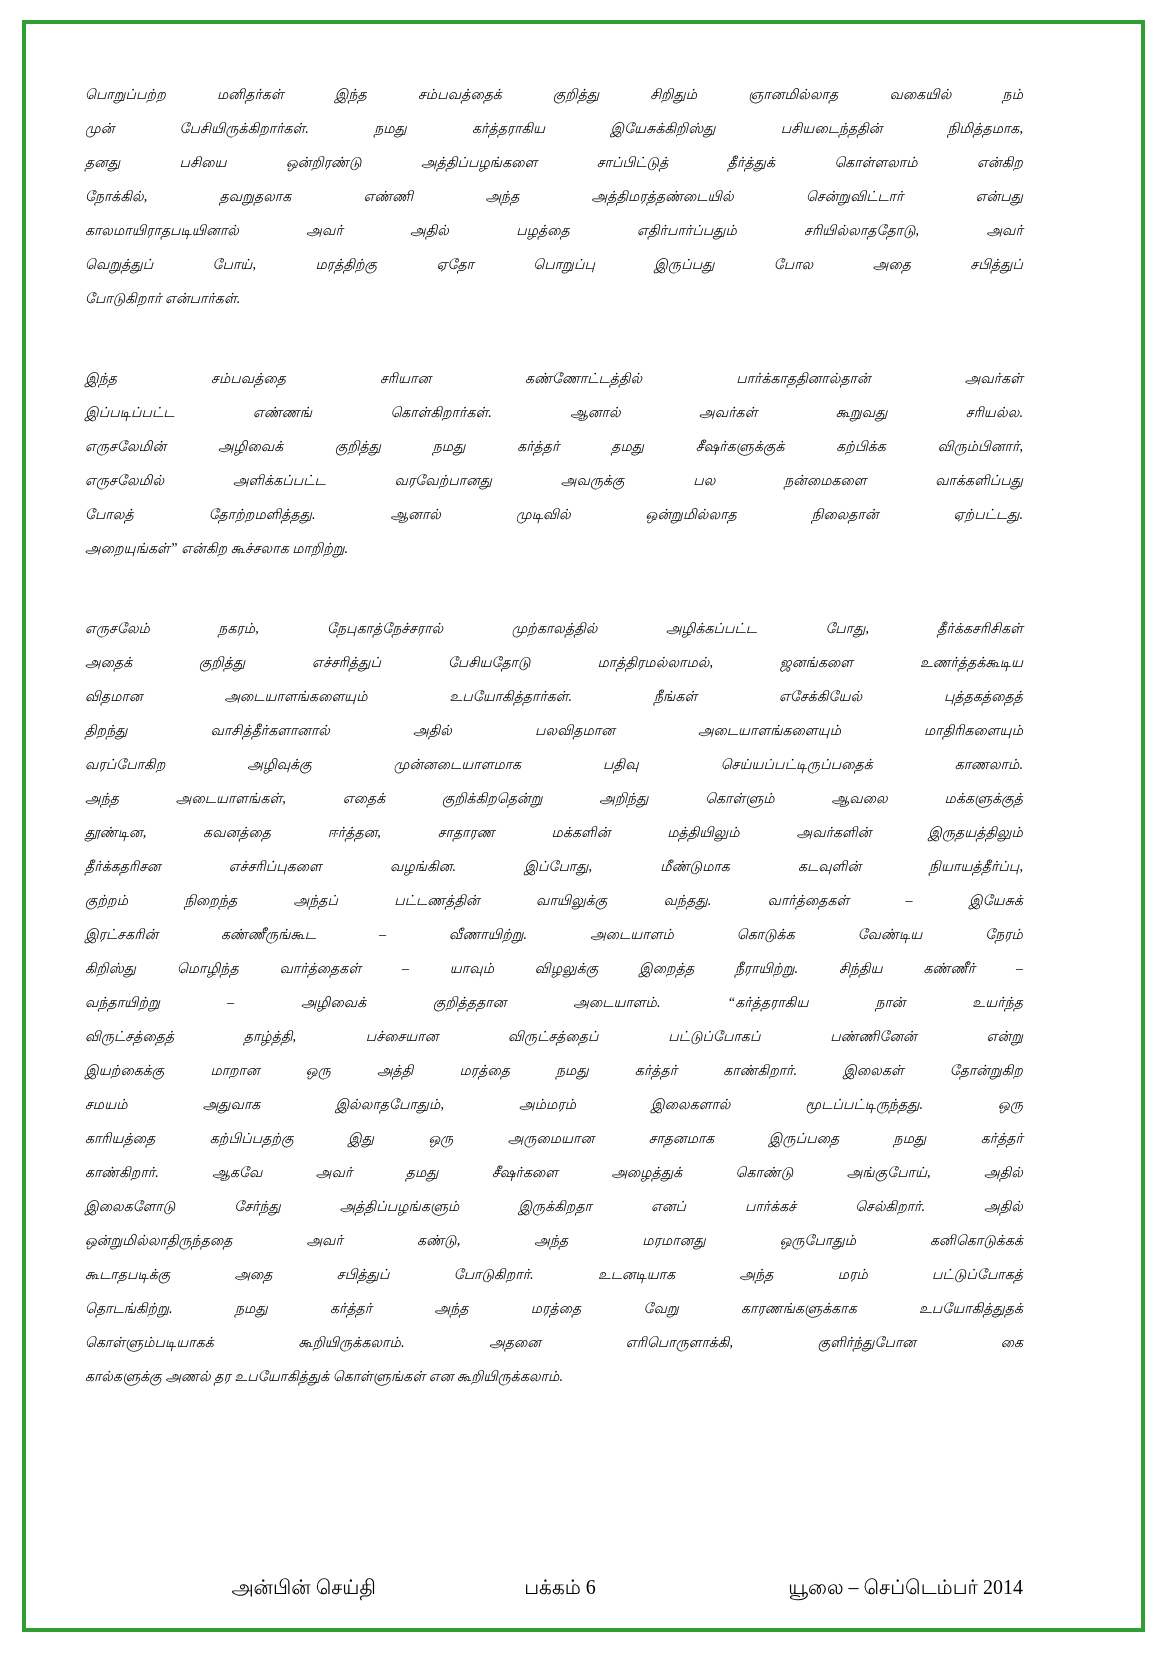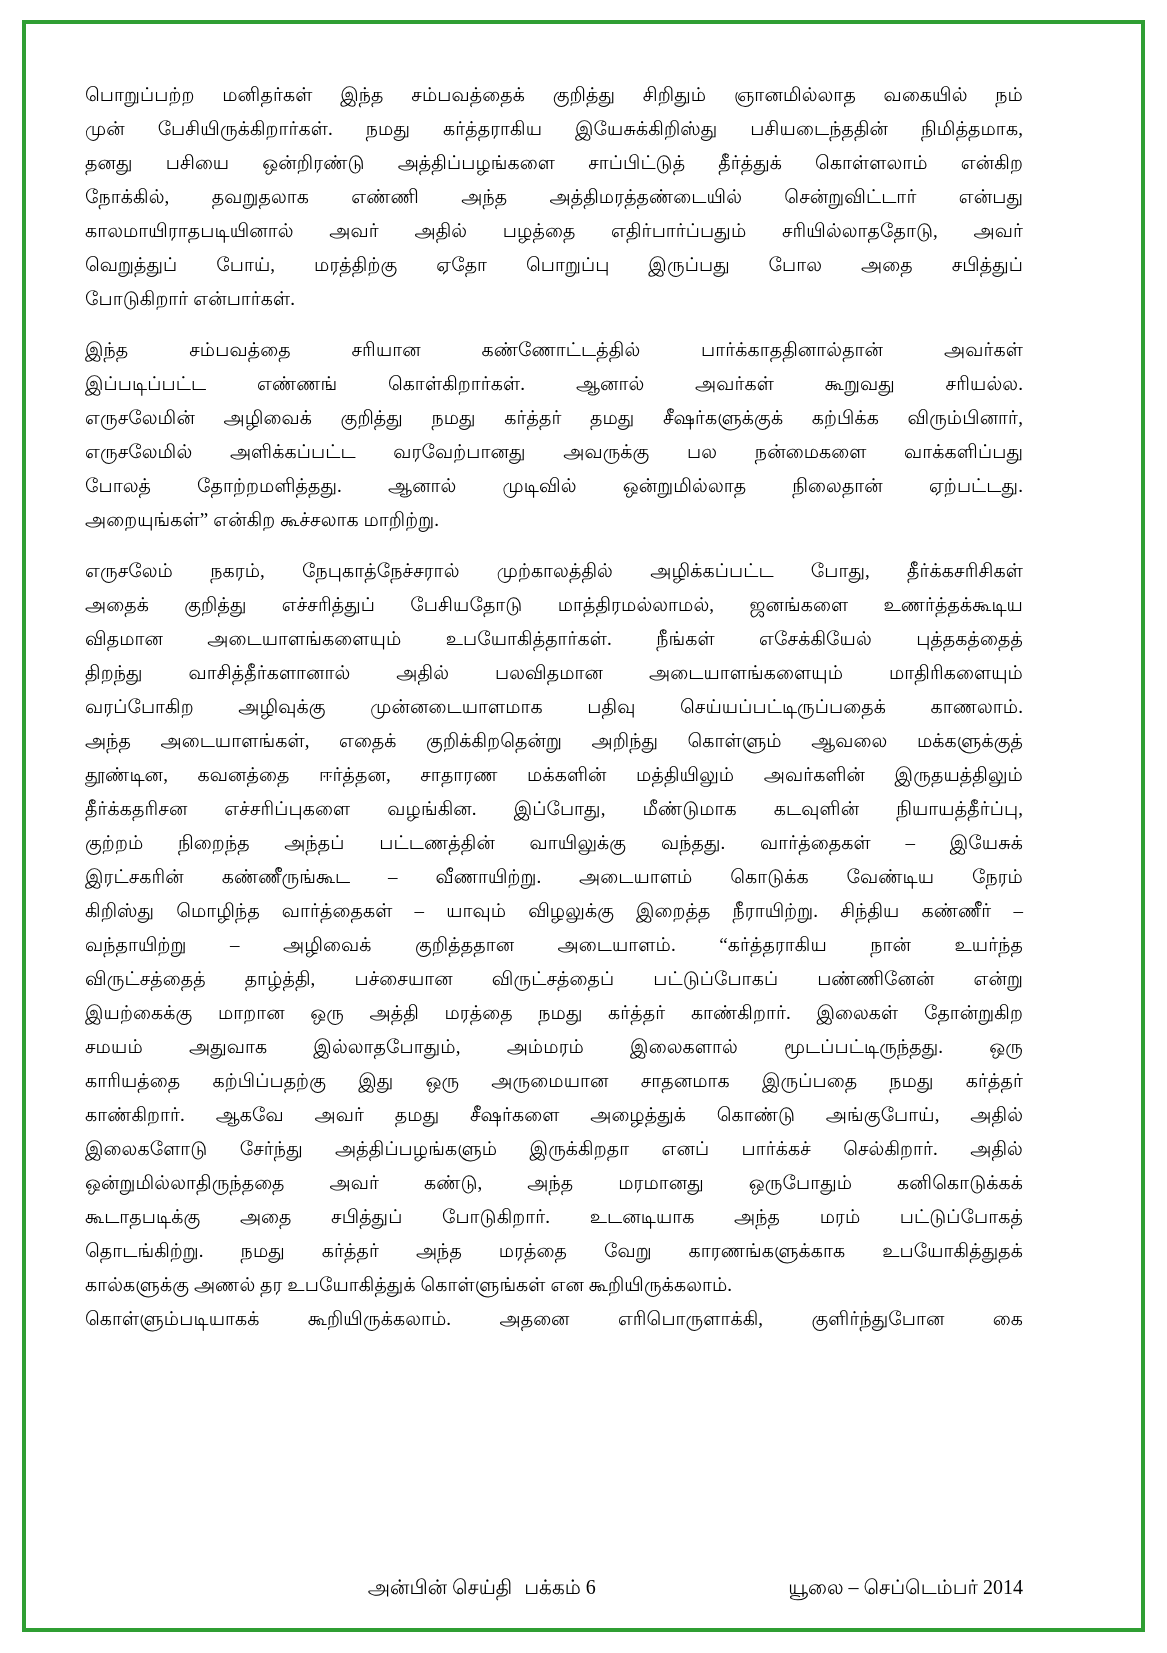--- a/index.html
+++ b/index.html
@@ -23,44 +23,45 @@
     border: 4px solid #2f9e33;
     pointer-events: none;
   }
   .text-body {
     position: absolute;
     left: 85px;
     top: 78px;
     width: 938px;
   }
   .para + .para {
-    margin-top: 17px;
+    margin-top: 46px;
   }
   .line {
-    font-size: 19px;
+    font-size: 14px;
     line-height: 34px;
     text-align: justify;
     text-align-last: justify;
     letter-spacing: 0.1px;
+    font-style: italic;
   }
   .line.last {
     text-align-last: left;
   }
   .footer {
     position: absolute;
     left: 85px;
     top: 1524px;
     width: 938px;
     display: grid;
     grid-template-columns: 1fr auto 1fr;
     align-items: baseline;
     font-size: 20px;
     line-height: 32px;
   }
-  .footer .footer-left   { text-align: right;  padding-left: 10px; font-family: Liberation Serif, serif; }
+  .footer .footer-left   { text-align: center;  padding-left: 10px; font-family: Liberation Serif, serif; }
   .footer .footer-center { text-align: center; margin-left: 12px; }
   .footer .footer-right  { text-align: right; margin-top: 47px; }
 </style>
 </head>
 <body>
 
 <div class="page-border" style="border-color: rgb(47, 158, 51);"></div>
 
 <div class="text-body">
     <div class="para">
@@ -95,22 +96,22 @@
       <div class="line">வந்தாயிற்று – அழிவைக் குறித்ததான அடையாளம். “கர்த்தராகிய நான் உயர்ந்த</div>
       <div class="line">விருட்சத்தைத் தாழ்த்தி, பச்சையான விருட்சத்தைப் பட்டுப்போகப் பண்ணினேன் என்று</div>
       <div class="line">இயற்கைக்கு மாறான ஒரு அத்தி மரத்தை நமது கர்த்தர் காண்கிறார். இலைகள் தோன்றுகிற</div>
       <div class="line">சமயம் அதுவாக இல்லாதபோதும், அம்மரம் இலைகளால் மூடப்பட்டிருந்தது. ஒரு</div>
       <div class="line">காரியத்தை கற்பிப்பதற்கு இது ஒரு அருமையான சாதனமாக இருப்பதை நமது கர்த்தர்</div>
       <div class="line">காண்கிறார். ஆகவே அவர் தமது சீஷர்களை அழைத்துக் கொண்டு அங்குபோய், அதில்</div>
       <div class="line">இலைகளோடு சேர்ந்து அத்திப்பழங்களும் இருக்கிறதா எனப் பார்க்கச் செல்கிறார். அதில்</div>
       <div class="line">ஒன்றுமில்லாதிருந்ததை அவர் கண்டு, அந்த மரமானது ஒருபோதும் கனிகொடுக்கக்</div>
       <div class="line">கூடாதபடிக்கு அதை சபித்துப் போடுகிறார். உடனடியாக அந்த மரம் பட்டுப்போகத்</div>
       <div class="line">தொடங்கிற்று. நமது கர்த்தர் அந்த மரத்தை வேறு காரணங்களுக்காக உபயோகித்துதக்</div>
+      <div class="line">கொள்ளும்படியாகக் கூறியிருக்கலாம். அதனை எரிபொருளாக்கி, குளிர்ந்துபோன கை</div>
       <div class="line last">கால்களுக்கு அணல் தர உபயோகித்துக் கொள்ளுங்கள் என கூறியிருக்கலாம்.</div>
-      <div class="line">கொள்ளும்படியாகக் கூறியிருக்கலாம். அதனை எரிபொருளாக்கி, குளிர்ந்துபோன கை</div>
     </div>
   </div>
 
 <div class="footer">
   <span class="footer-left">அன்பின் செய்தி</span>
   <span class="footer-center">பக்கம் 6</span>
   <span class="footer-right">யூலை – செப்டெம்பர் 2014</span>
 </div>
 
 </body></html>

